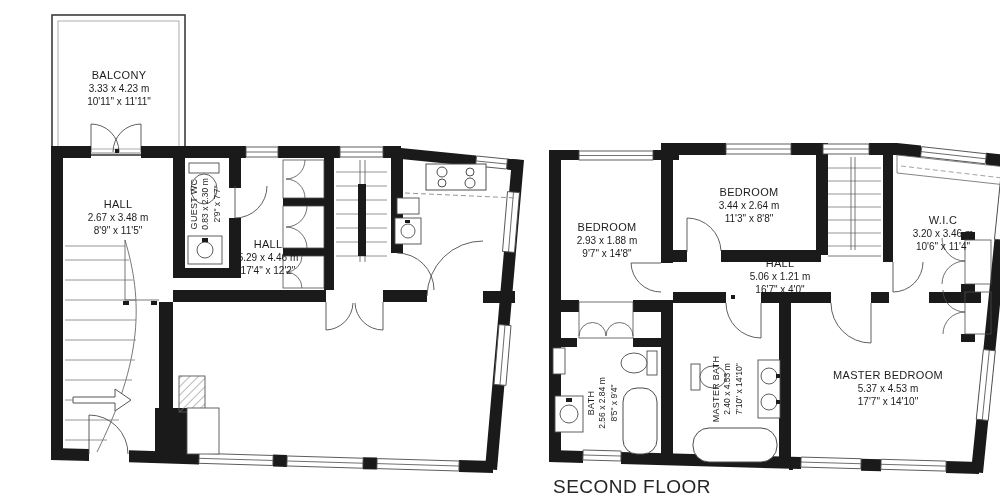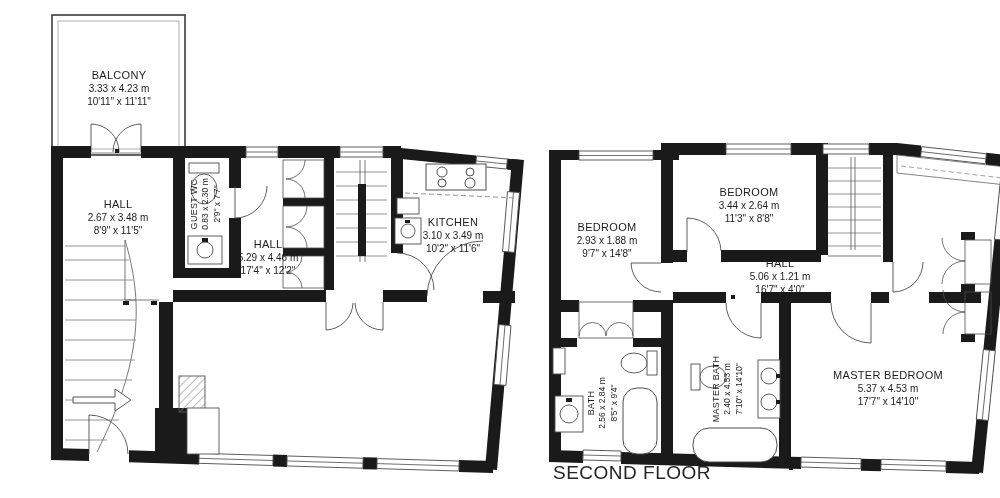--- a/index.html
+++ b/index.html
@@ -347,36 +347,36 @@
   <div class="room-label rot" style="left:175px;top:204px">
     <div class="rname">GUEST WC</div>
     <div>0.83 x 2.30 m</div>
     <div>2'9" x 7'7"</div>
   </div>
   <div class="room-label" style="left:237px;top:257px">
     <div class="rname">HALL</div>
     <div>5.29 x 4.46 m</div>
     <div>17'4" x 12'2"</div>
   </div>
-  <div class="room-label" style="left:422px;top:235px">
-    <div class="rname">KITCHEN</div>
-    <div>3.10 x 3.49 m</div>
-    <div>10'2" x 11'6"</div>
-  </div>
 
   <div class="room-label" style="left:718px;top:205px">
     <div class="rname">BEDROOM</div>
     <div>3.44 x 2.64 m</div>
     <div>11'3" x 8'8"</div>
   </div>
   <div class="room-label" style="left:576px;top:240px">
     <div class="rname">BEDROOM</div>
     <div>2.93 x 1.88 m</div>
     <div>9'7" x 14'8"</div>
   </div>
+  <div class="room-label" style="left:912px;top:233px">
+    <div class="rname">W.I.C</div>
+    <div>3.20 x 3.46 m</div>
+    <div>10'6" x 11'4"</div>
+  </div>
   <div class="room-label" style="left:749px;top:276px">
     <div class="rname">HALL</div>
     <div>5.06 x 1.21 m</div>
     <div>16'7" x 4'0"</div>
   </div>
   <div class="room-label rot" style="left:572px;top:403px">
     <div class="rname">BATH</div>
     <div>2.56 x 2.84 m</div>
     <div>8'5" x 9'4"</div>
   </div>
@@ -384,15 +384,15 @@
     <div class="rname">MASTER BATH</div>
     <div>2.40 x 4.53 m</div>
     <div>7'10" x 14'10"</div>
   </div>
   <div class="room-label" style="left:857px;top:388px">
     <div class="rname">MASTER BEDROOM</div>
     <div>5.37 x 4.53 m</div>
     <div>17'7" x 14'10"</div>
   </div>
 
-  <div class="floor-title" style="left:522px;top:462px">SECOND FLOOR</div>
+  <div class="floor-title" style="left:522px;top:476px">SECOND FLOOR</div>
 
 </div>
 
 </body></html>

